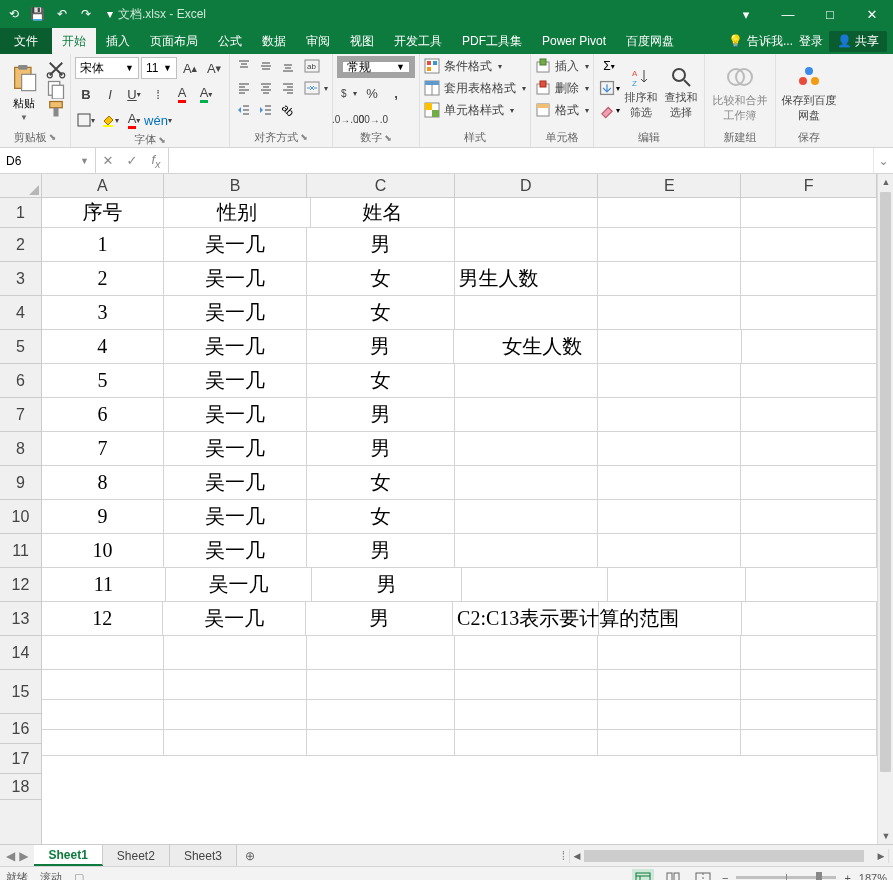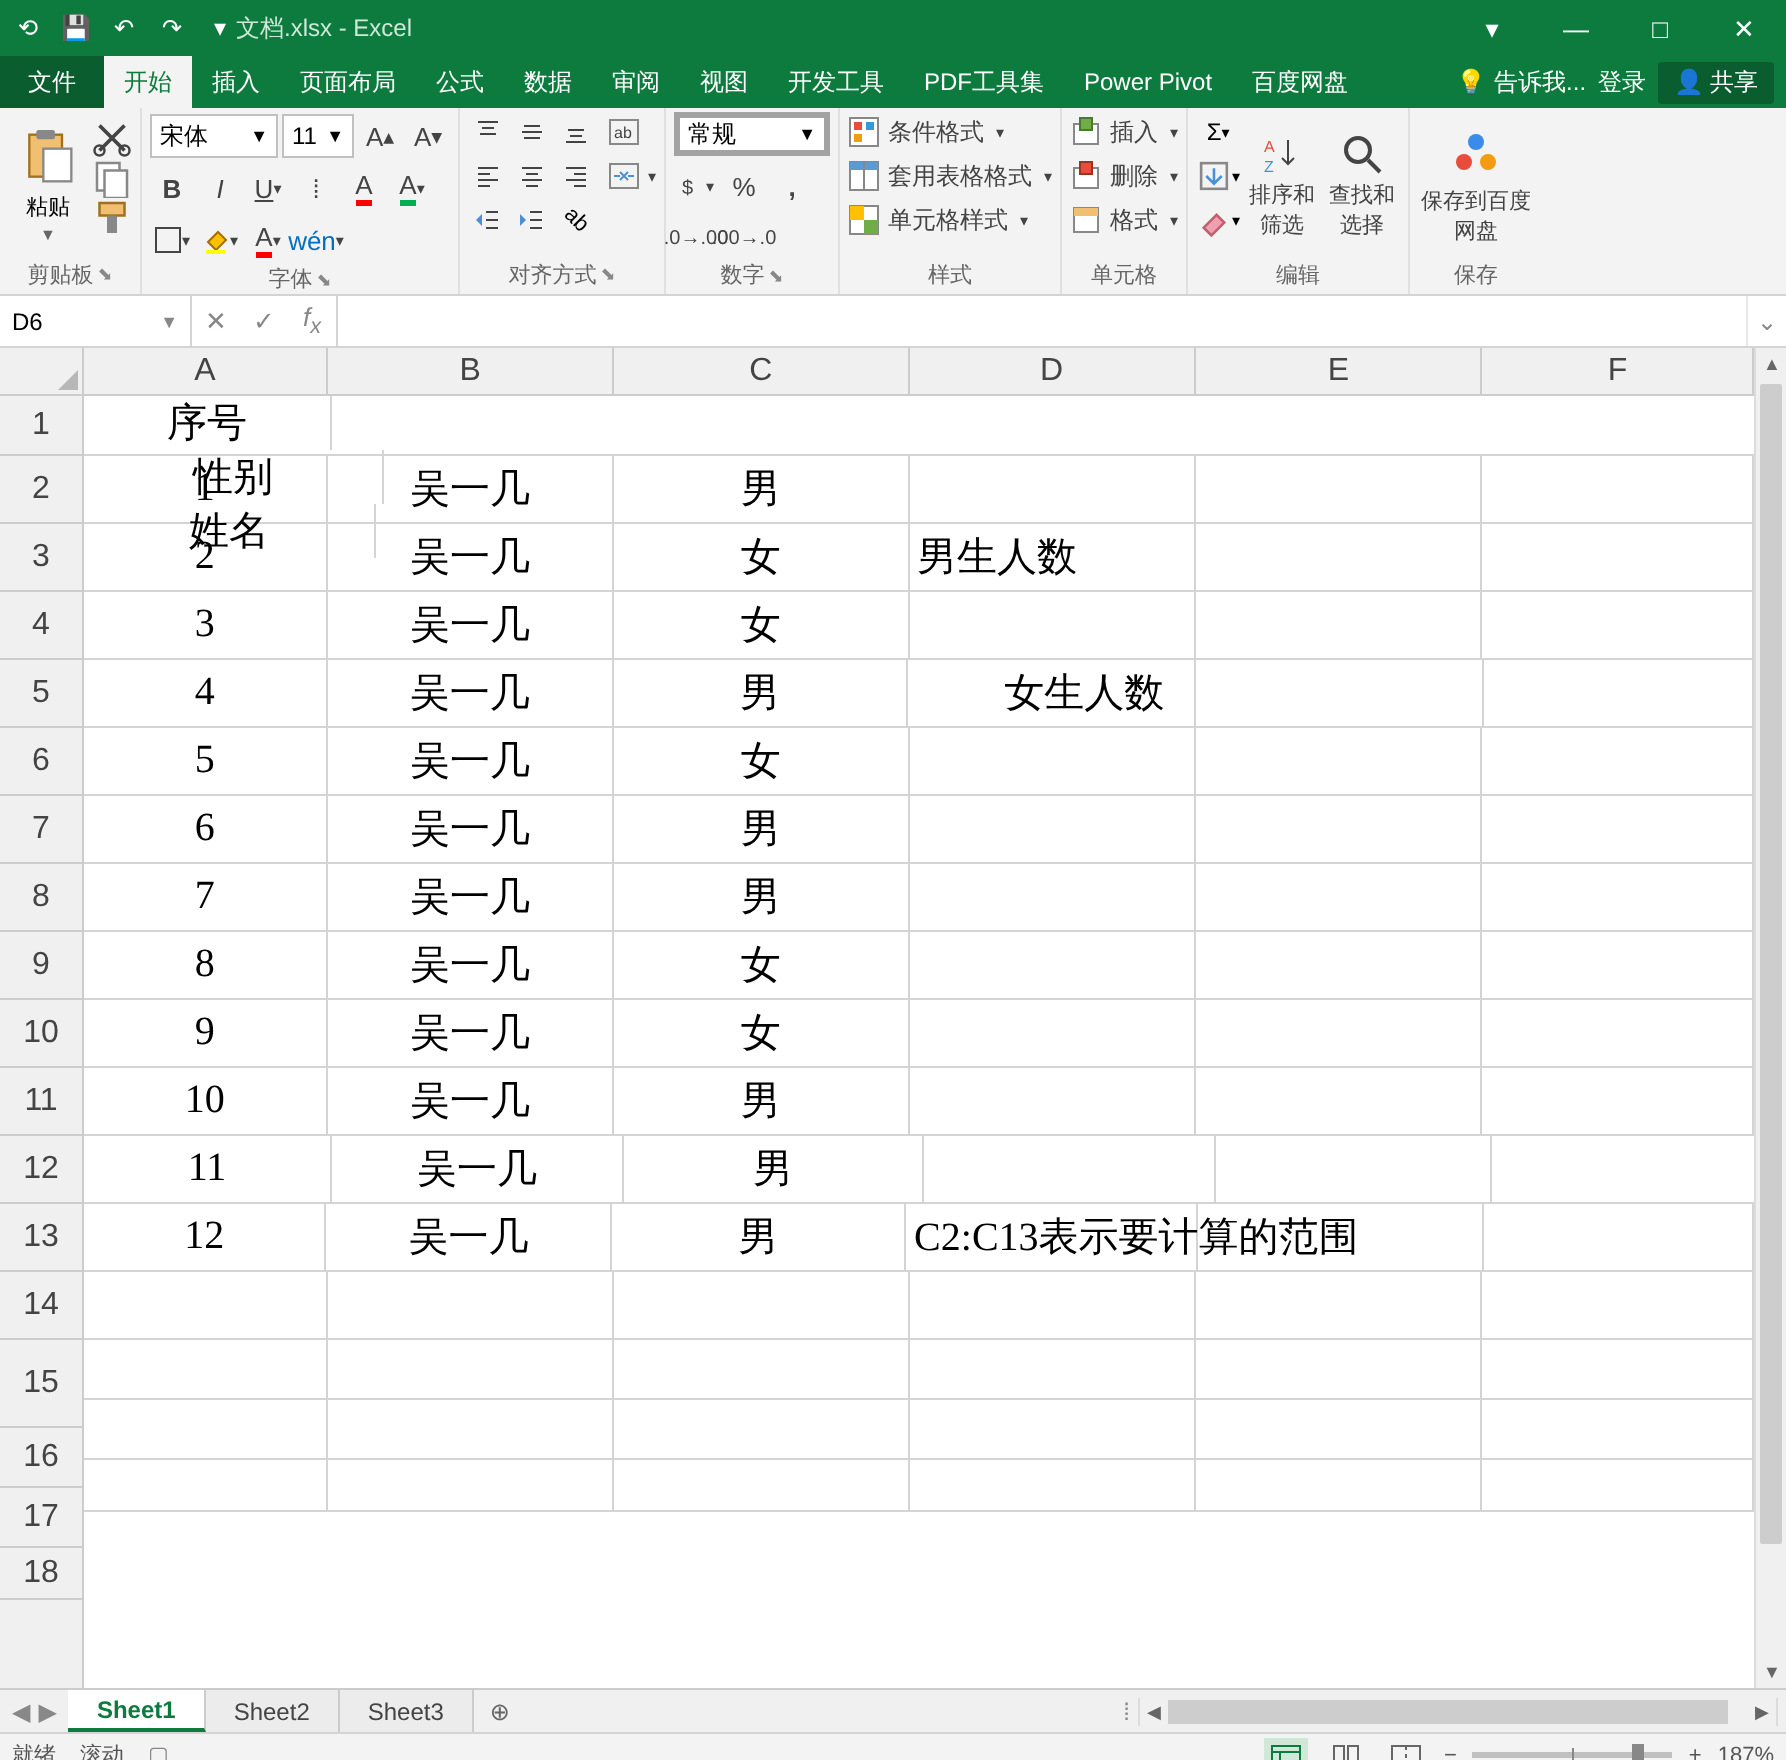--- a/index.html
+++ b/index.html
@@ -40,21 +40,21 @@
 .font-sel.size { width: 36px; }
 .font-mid { display: flex; align-items: center; gap: 2px; height: 24px; }
 .btn-s { width: 22px; height: 22px; display: flex; align-items: center; justify-content: center; font-size: 13px; color: #444; }
 .btn-s svg { width: 14px; height: 14px; }
 
 .align-grid { display: grid; grid-template-columns: repeat(3, 20px); grid-template-rows: repeat(3, 20px); gap: 2px; }
 .align-btn { display: flex; align-items: center; justify-content: center; }
 .align-btn svg { width: 14px; height: 14px; }
 .align-right { display: flex; flex-direction: column; gap: 2px; margin-left: 4px; }
 
-.num-sel { border: 3px solid #a3a3a3; background: #fff; height: 22px; width: 78px; display: flex; align-items: center; padding: 0 4px; font-size: 12px; justify-content: space-between; }
+.num-sel { border: 6px solid #a3a3a3; background: #fff; height: 22px; width: 78px; display: flex; align-items: center; padding: 0 4px; font-size: 12px; justify-content: space-between; }
 .num-row { display: flex; gap: 2px; }
 
 .style-col { display: flex; flex-direction: column; gap: 2px; }
 .style-item { display: flex; align-items: center; gap: 4px; height: 20px; font-size: 12px; color: #444; }
 
 .cell-col { display: flex; flex-direction: column; gap: 2px; }
 .cell-item { display: flex; align-items: center; gap: 4px; height: 20px; font-size: 12px; color: #444; }
 
 .edit-left { display: flex; flex-direction: column; gap: 2px; }
 .edit-item { width: 22px; height: 20px; display: flex; align-items: center; justify-content: center; }
@@ -498,20 +498,34 @@
             <line x1="14" y1="14" x2="20" y2="20" stroke="#444" stroke-width="2"></line>
           </svg>
         <span>查找和选择</span>
       </div>
     </div>
     <div class="rib-label">
         <span>编辑</span>
       </div>
   </div>
 
+  <div class="rib-group">
+    <div class="rib-main">
+      <div class="new-big">
+        <svg width="28" height="28" viewBox="0 0 28 28">
+            <circle cx="10" cy="14" r="8" fill="none" stroke="#bbb" stroke-width="2"></circle>
+            <circle cx="18" cy="14" r="8" fill="none" stroke="#bbb" stroke-width="2"></circle>
+          </svg>
+        <span>比较和合并工作簿</span>
+      </div>
+    </div>
+    <div class="rib-label">
+        <span>新建组</span>
+      </div>
+  </div>
 
   <div class="rib-group" style="border-right:none;">
     <div class="rib-main">
       <div class="save-big">
         <svg width="28" height="28" viewBox="0 0 28 28">
             <circle cx="14" cy="8" r="4" fill="#3b8bea"></circle>
             <circle cx="8" cy="18" r="4" fill="#e74c3c"></circle>
             <circle cx="20" cy="18" r="4" fill="#f39c12"></circle>
           </svg>
         <span>保存到百度网盘</span>
@@ -563,21 +577,21 @@
       <div class="row-h" style="height: 34px;">11</div>
       <div class="row-h" style="height: 34px;">12</div>
       <div class="row-h" style="height: 34px;">13</div>
       <div class="row-h" style="height: 34px;">14</div>
       <div class="row-h" style="height: 44px;">15</div>
       <div class="row-h" style="height: 30px;">16</div>
       <div class="row-h" style="height: 30px;">17</div>
       <div class="row-h" style="height: 26px;">18</div>
     </div>
   <div class="cells" id="cells">
-      <div class="cell-row" style="height: 30px; flex-direction: column;">
+      <div class="cell-row" style="height: 30px;">
         <div class="cell" style="width: 124px;">序号</div>
         <div class="cell" style="width: 150px;">性别</div>
         <div class="cell" style="width: 146px;">姓名</div>
         <div class="cell" style="width: 146px;"></div>
         <div class="cell" style="width: 146px;"></div>
         <div class="cell" style="width: 138px;"></div>
       </div>
       <div class="cell-row" style="height: 34px;">
         <div class="cell" style="width: 124px;">1</div>
         <div class="cell" style="width: 146px;">吴一几</div>

